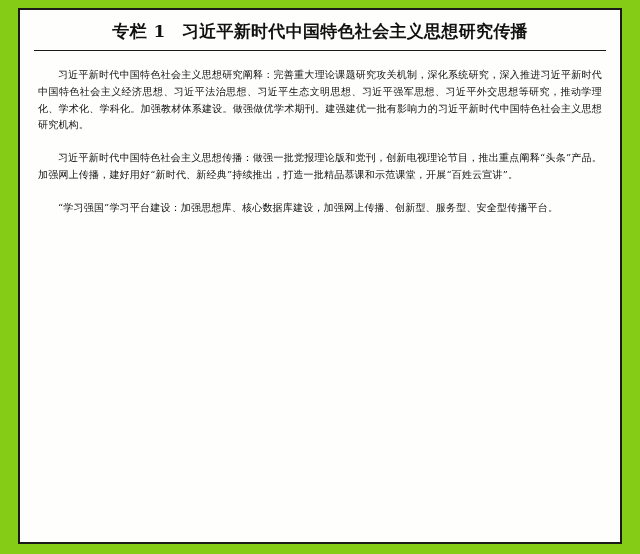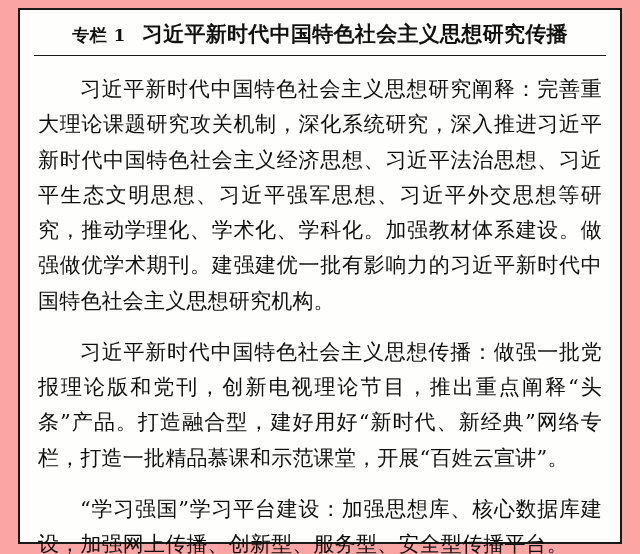--- a/index.html
+++ b/index.html
@@ -10,21 +10,21 @@
     width: 640px;
     height: 554px;
     background: #ffffff;
     font-family: "DejaVu Serif", "Liberation Serif", serif;
     overflow: hidden;
   }
   .page {
     position: relative;
     width: 640px;
     height: 554px;
-    background: #fca5a5;
+    background: #84cc16;
   }
   .box {
     position: absolute;
     left: 18px;
     top: 8px;
     width: 604px;
     height: 536px;
     border: 2px solid #1a1a1a;
     box-sizing: border-box;
     background: #fefefc;
@@ -49,37 +49,37 @@
     font-weight: bold;
     letter-spacing: 0.5px;
     color: #111;
     white-space: nowrap;
   }
   .title-gap {
     display: inline-block;
     width: 16px;
   }
   .title-main {
-    font-size: 21px;
+    font-size: 17px;
     font-weight: bold;
     letter-spacing: 0.3px;
     color: #111;
     white-space: nowrap;
   }
   .rule {
     height: 1px;
     background: #1a1a1a;
     margin: 4px 0 6px 0;
   }
   .body {
     padding: 0 4px;
   }
   p.para {
     margin: 16px 0 9px 0;
-    font-size: 21px;
+    font-size: 10px;
     line-height: 1.68;
     text-align: justify;
     text-justify: inter-ideograph;
     text-indent: 2em;
     color: #0f0f0f;
     letter-spacing: 0.2px;
   }
   p.para:last-child {
     margin-bottom: 0;
   }
@@ -94,19 +94,19 @@
       <div class="title-row">
         <span class="title-label">专栏 1</span>
         <span class="title-gap"></span>
         <span class="title-main">习近平新时代中国特色社会主义思想研究传播</span>
       </div>
 
       <div class="rule"></div>
 
       <div class="body">
         <p class="para">习近平新时代中国特色社会主义思想研究阐释：完善重大理论课题研究攻关机制，深化系统研究，深入推进习近平新时代中国特色社会主义经济思想、习近平法治思想、习近平生态文明思想、习近平强军思想、习近平外交思想等研究，推动学理化、学术化、学科化。加强教材体系建设。做强做优学术期刊。建强建优一批有影响力的习近平新时代中国特色社会主义思想研究机构。</p>
-        <p class="para">习近平新时代中国特色社会主义思想传播：做强一批党报理论版和党刊，创新电视理论节目，推出重点阐释“头条”产品。打造融合型，建好用好“新时代、新经典”网络专栏，打造一批精品慕课和示范课堂，开展“百姓云宣讲”。</p>
+        <p class="para">习近平新时代中国特色社会主义思想传播：做强一批党报理论版和党刊，创新电视理论节目，推出重点阐释“头条”产品。加强网上传播，建好用好“新时代、新经典”持续推出，打造一批精品慕课和示范课堂，开展“百姓云宣讲”。</p>
         <p class="para">“学习强国”学习平台建设：加强思想库、核心数据库建设，加强网上传播、创新型、服务型、安全型传播平台。</p>
       </div>
 
     </div>
   </div>
 </div>
 
 </body></html>

